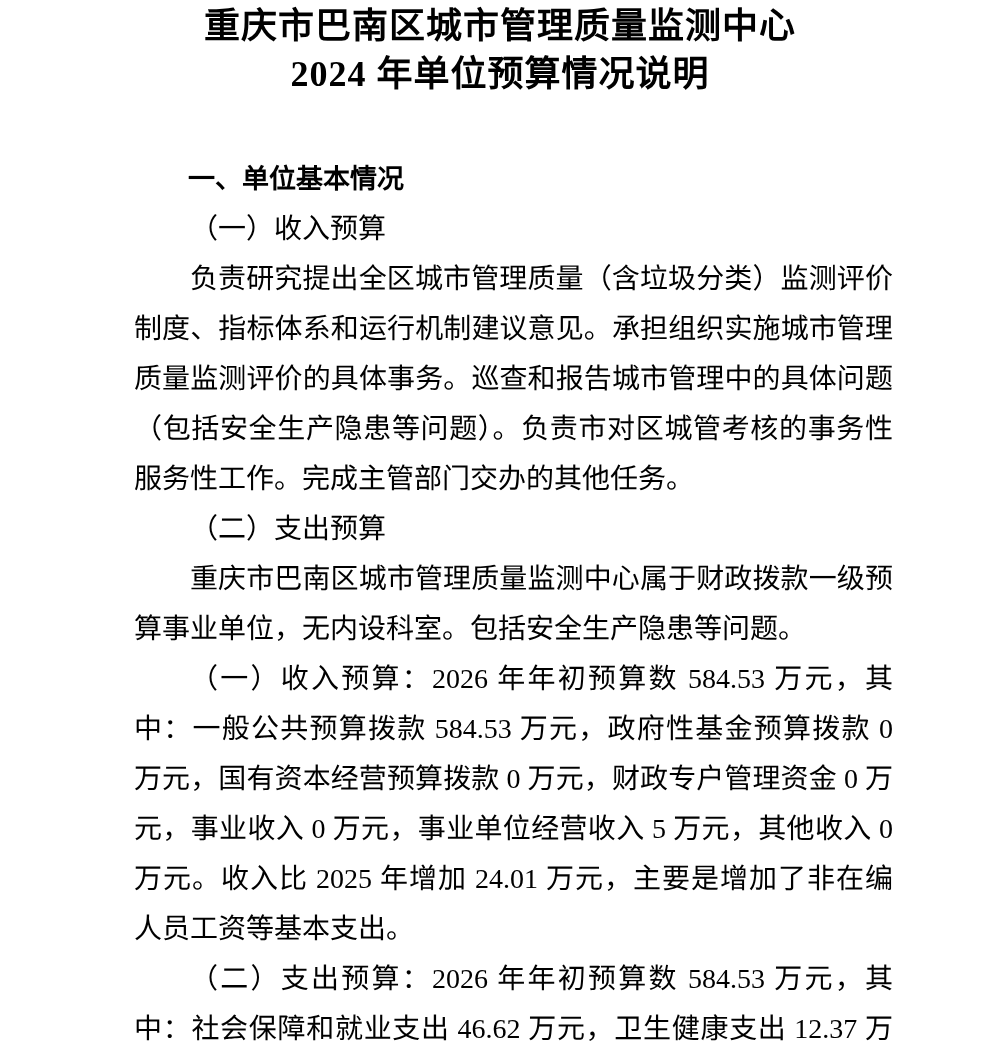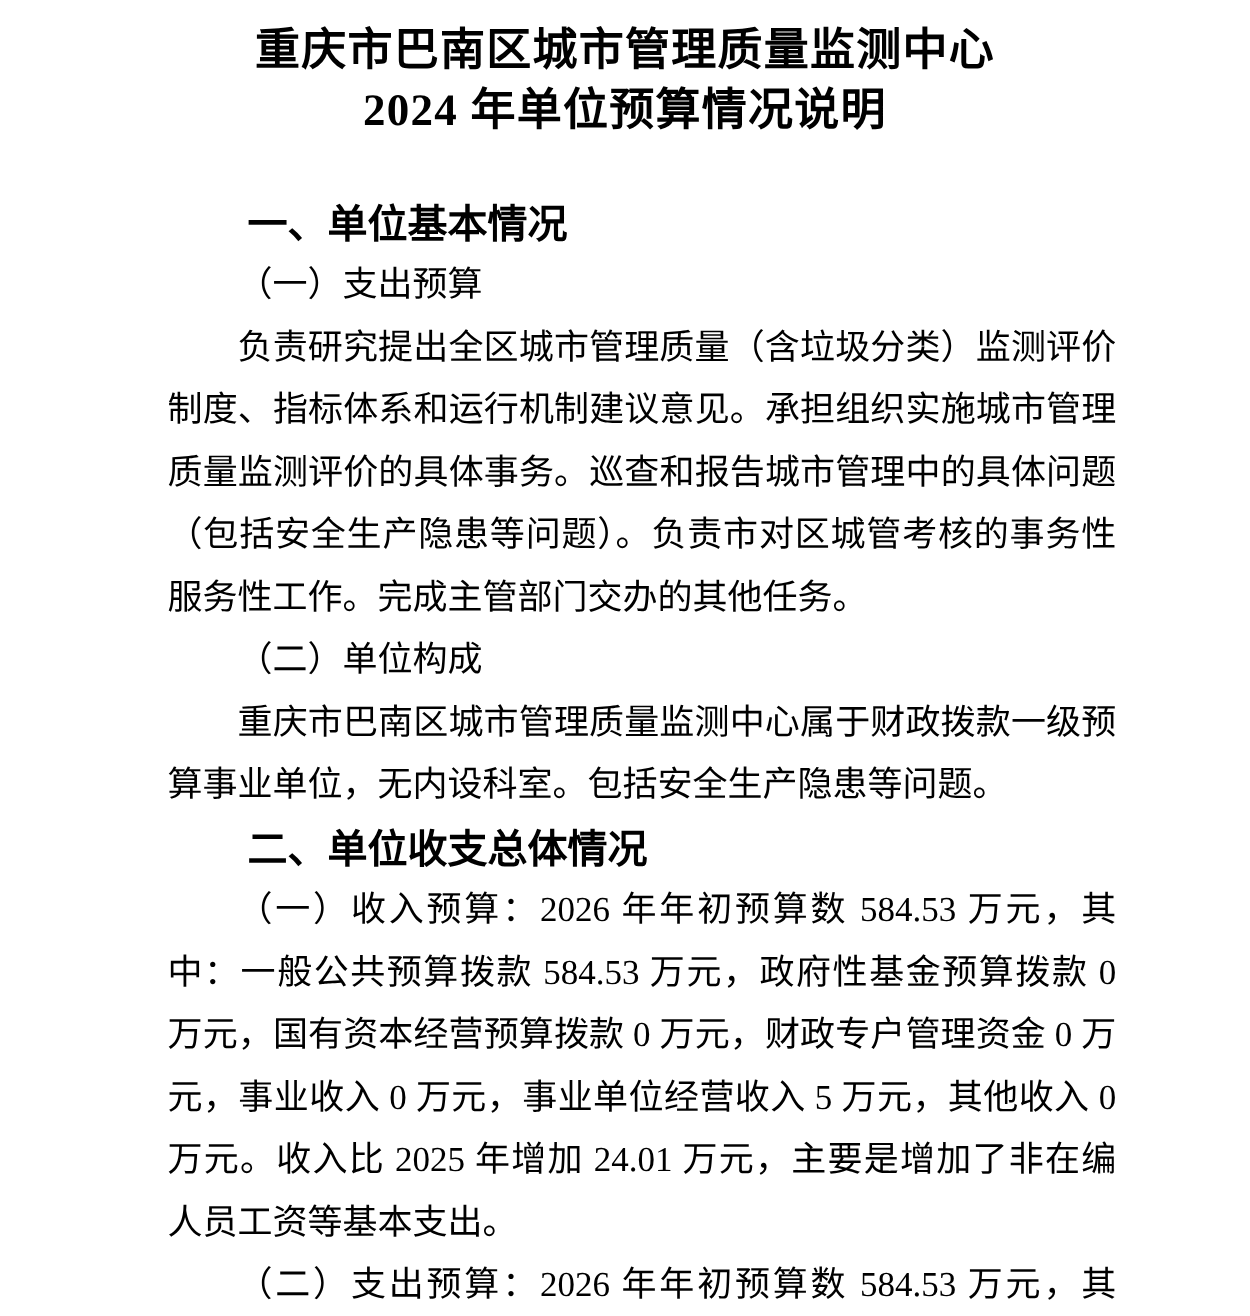--- a/index.html
+++ b/index.html
@@ -11,21 +11,21 @@
   .page {
     position: relative;
     width: 1000px;
     height: 1053px;
     background: #ffffff;
     color: #000000;
     overflow: hidden;
   }
   .doc-title {
     position: absolute;
-    top: 16px;
+    top: 2px;
     left: 107px;
     width: 786px;
     margin: 0;
     text-align: center;
     font-family: "Liberation Serif", "DejaVu Serif", serif;
     font-weight: 700;
     font-size: 36px;
     line-height: 48px;
     letter-spacing: 1px;
   }
@@ -39,21 +39,21 @@
     left: 134px;
     width: 759px;
     font-size: 28px;
     line-height: 50px;
     font-family: "Liberation Serif", "DejaVu Serif", serif;
   }
   .h-major {
     margin: 0;
     font-family: "Liberation Sans", "DejaVu Sans", sans-serif;
     font-weight: 700;
-    font-size: 32px;
+    font-size: 27px;
     line-height: 50px;
     text-indent: 2em;
     white-space: nowrap;
   }
   .h-sub {
     margin: 0;
     font-family: "Liberation Serif", "DejaVu Serif", serif;
     font-weight: 400;
     font-size: 28px;
     line-height: 50px;
@@ -75,29 +75,28 @@
 
   <h1 class="doc-title">
     <span class="title-line">重庆市巴南区城市管理质量监测中心</span>
     <span class="title-line">2024 年单位预算情况说明</span>
   </h1>
 
   <div class="content">
 
     <h2 class="h-major">一、单位基本情况</h2>
 
-    <h3 class="h-sub">（一）支出预算</h3>
+    <h3 class="h-sub">（一）收入预算</h3>
 
     <p class="para">负责研究提出全区城市管理质量（含垃圾分类）监测评价制度、指标体系和运行机制建议意见。承担组织实施城市管理质量监测评价的具体事务。巡查和报告城市管理中的具体问题（包括安全生产隐患等问题）。负责市对区城管考核的事务性服务性工作。完成主管部门交办的其他任务。</p>
 
-    <h3 class="h-sub">（二）单位构成</h3>
+    <h3 class="h-sub">（二）支出预算</h3>
 
     <p class="para">重庆市巴南区城市管理质量监测中心属于财政拨款一级预算事业单位，无内设科室。包括安全生产隐患等问题。</p>
 
-    <h2 class="h-major">二、单位收支总体情况</h2>
 
     <p class="para">（一）收入预算：2026 年年初预算数 584.53 万元，其中：一般公共预算拨款 584.53 万元，政府性基金预算拨款 0 万元，国有资本经营预算拨款 0 万元，财政专户管理资金 0 万元，事业收入 0 万元，事业单位经营收入 5 万元，其他收入 0 万元。收入比 2025 年增加 24.01 万元，主要是增加了非在编人员工资等基本支出。</p>
 
     <p class="para">（二）支出预算：2026 年年初预算数 584.53 万元，其中：社会保障和就业支出 46.62 万元，卫生健康支出 12.37 万元，城乡社</p>
 
   </div>
 
 </div>
 
 </body></html>

